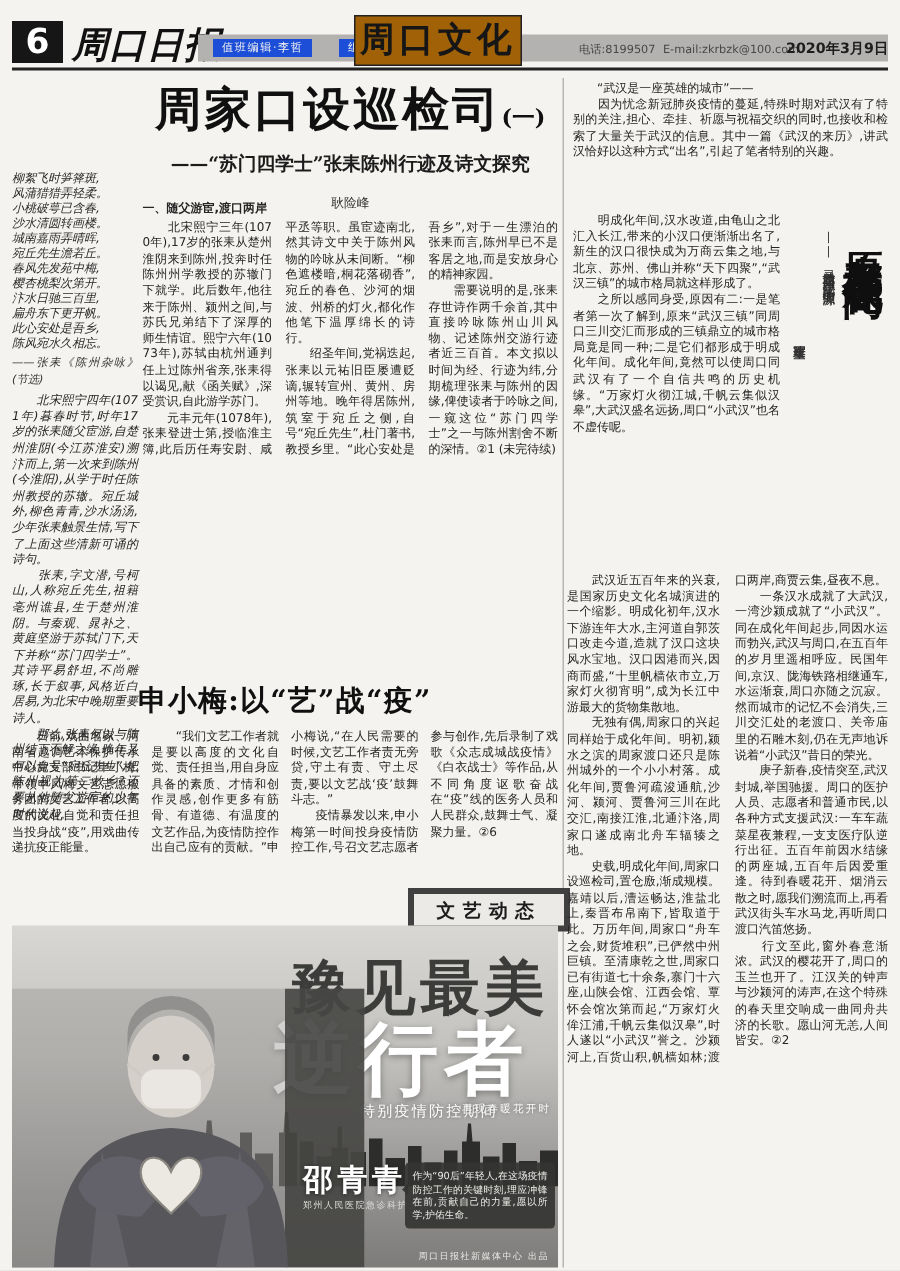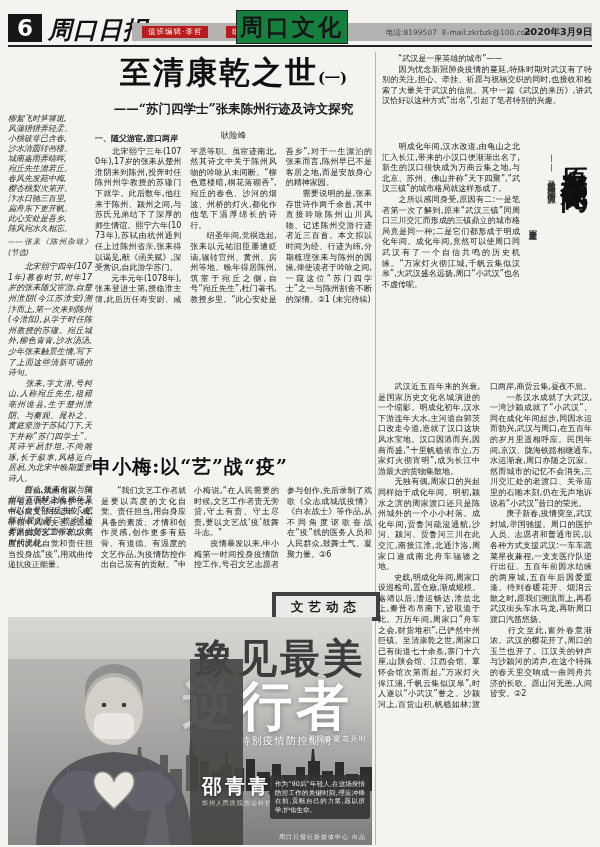--- a/index.html
+++ b/index.html
@@ -7,21 +7,21 @@
   .page{position:relative;width:600px;height:847px;background:#f4f3ef;margin:0 auto;overflow:hidden;}
   .abs{position:absolute;}
   .body-text{font-size:8px;line-height:10.6px;text-align:justify;color:#242424;
     white-space:pre-line;word-break:break-all;text-justify:inter-character;}
   .cols-3{column-count:3;column-gap:9px;}
   .cols-4{column-count:4;column-gap:8px;}
   .cols-2{column-count:2;column-gap:10px;}
   .serif{font-family:"DejaVu Serif",serif;}
   .hairline{background:#222;}
   .graybar{background:#b3b2b0;}
-  .chip{background:#b91c1c;color:#f3f3f1;font-size:7.5px;padding:1px 6px;letter-spacing:1px;}
+  .chip{background:#1d4ed8;color:#f3f3f1;font-size:7.5px;padding:1px 6px;letter-spacing:1px;}
   .vert{writing-mode:vertical-rl;}
   .poster{background:linear-gradient(180deg,#d8d7d4 0%,#c2c1be 38%,#929190 78%,#7d7c7a 100%);overflow:hidden;}
   .bubble{background:rgba(52,52,50,.92);border-radius:3px;color:#ededea;font-size:6.5px;
     line-height:8.5px;padding:5px 5px;text-align:justify;word-break:break-all;}
   .bubble:before{content:"";position:absolute;left:-6px;top:14px;border:4px solid transparent;
     border-right-color:rgba(52,52,50,.92);}
 </style>
 </head>
 <body>
 
@@ -34,29 +34,29 @@
 
   <div class="abs graybar" style="left:132px;top:23px;width:460px;height:18px;"></div>
 
   <span class="abs chip" style="left:142px;top:26px;">值班编辑·李哲</span>
   <span class="abs chip" style="left:226px;top:26px;">组版·刘银霞</span>
 
   <span class="abs" style="left:386px;top:28px;font-size:7.5px;color:#474747;">电话:8199507</span>
   <span class="abs" style="left:442px;top:28px;font-size:7.5px;color:#474747;">E-mail:zkrbzk@100.com</span>
   <span class="abs" style="left:524px;top:26px;font-size:9.5px;font-weight:bold;color:#1d1d1d;">2020年3月9日</span>
 
-  <div class="abs serif" style="left:236px;top:10px;width:110px;height:32px;background:#15803d;border:1.5px solid #222;
+  <div class="abs serif" style="left:236px;top:10px;width:110px;height:32px;background:#a16207;border:1.5px solid #222;
               text-align:center;line-height:32px;font-size:23px;font-weight:bold;letter-spacing:3px;color:#161616;">周口文化</div>
 
   <div class="abs hairline" style="left:8px;top:45px;width:584px;height:1.5px;"></div>
 
   <div class="abs" style="left:375px;top:52px;width:1px;height:793px;background:#b7b6b2;"></div>
 
   <div class="abs" style="left:95px;top:52px;width:277px;text-align:center;">
-    <span class="serif" style="font-size:31px;font-weight:bold;color:#101010;letter-spacing:2px;">至清康乾之世</span><span class="serif" style="font-size:15px;font-weight:bold;color:#101010;">(一)</span>
+    <span class="serif" style="font-size:31px;font-weight:bold;color:#101010;letter-spacing:2px;">周家口设巡检司</span><span class="serif" style="font-size:15px;font-weight:bold;color:#101010;">(一)</span>
     <div class="serif" style="margin-top:7px;font-size:12.5px;font-weight:bold;color:#1b1b1b;text-align:center;">——“苏门四学士”张耒陈州行迹及诗文探究</div>
     <div style="margin-top:12px;font-size:8.5px;color:#333;">耿险峰</div>
   </div>
 
   <div class="abs" style="left:8px;top:56px;width:84px;height:392px;font-style:italic;">
     <div class="body-text" style="margin-top:58px;text-align:left;line-height:10px;color:#2a2a2a;">柳絮飞时笋箨斑,
 风蒲猎猎弄轻柔。
 小桃破萼已含春,
 沙水清圆转画楼。
 城南嘉雨弄晴晖,

